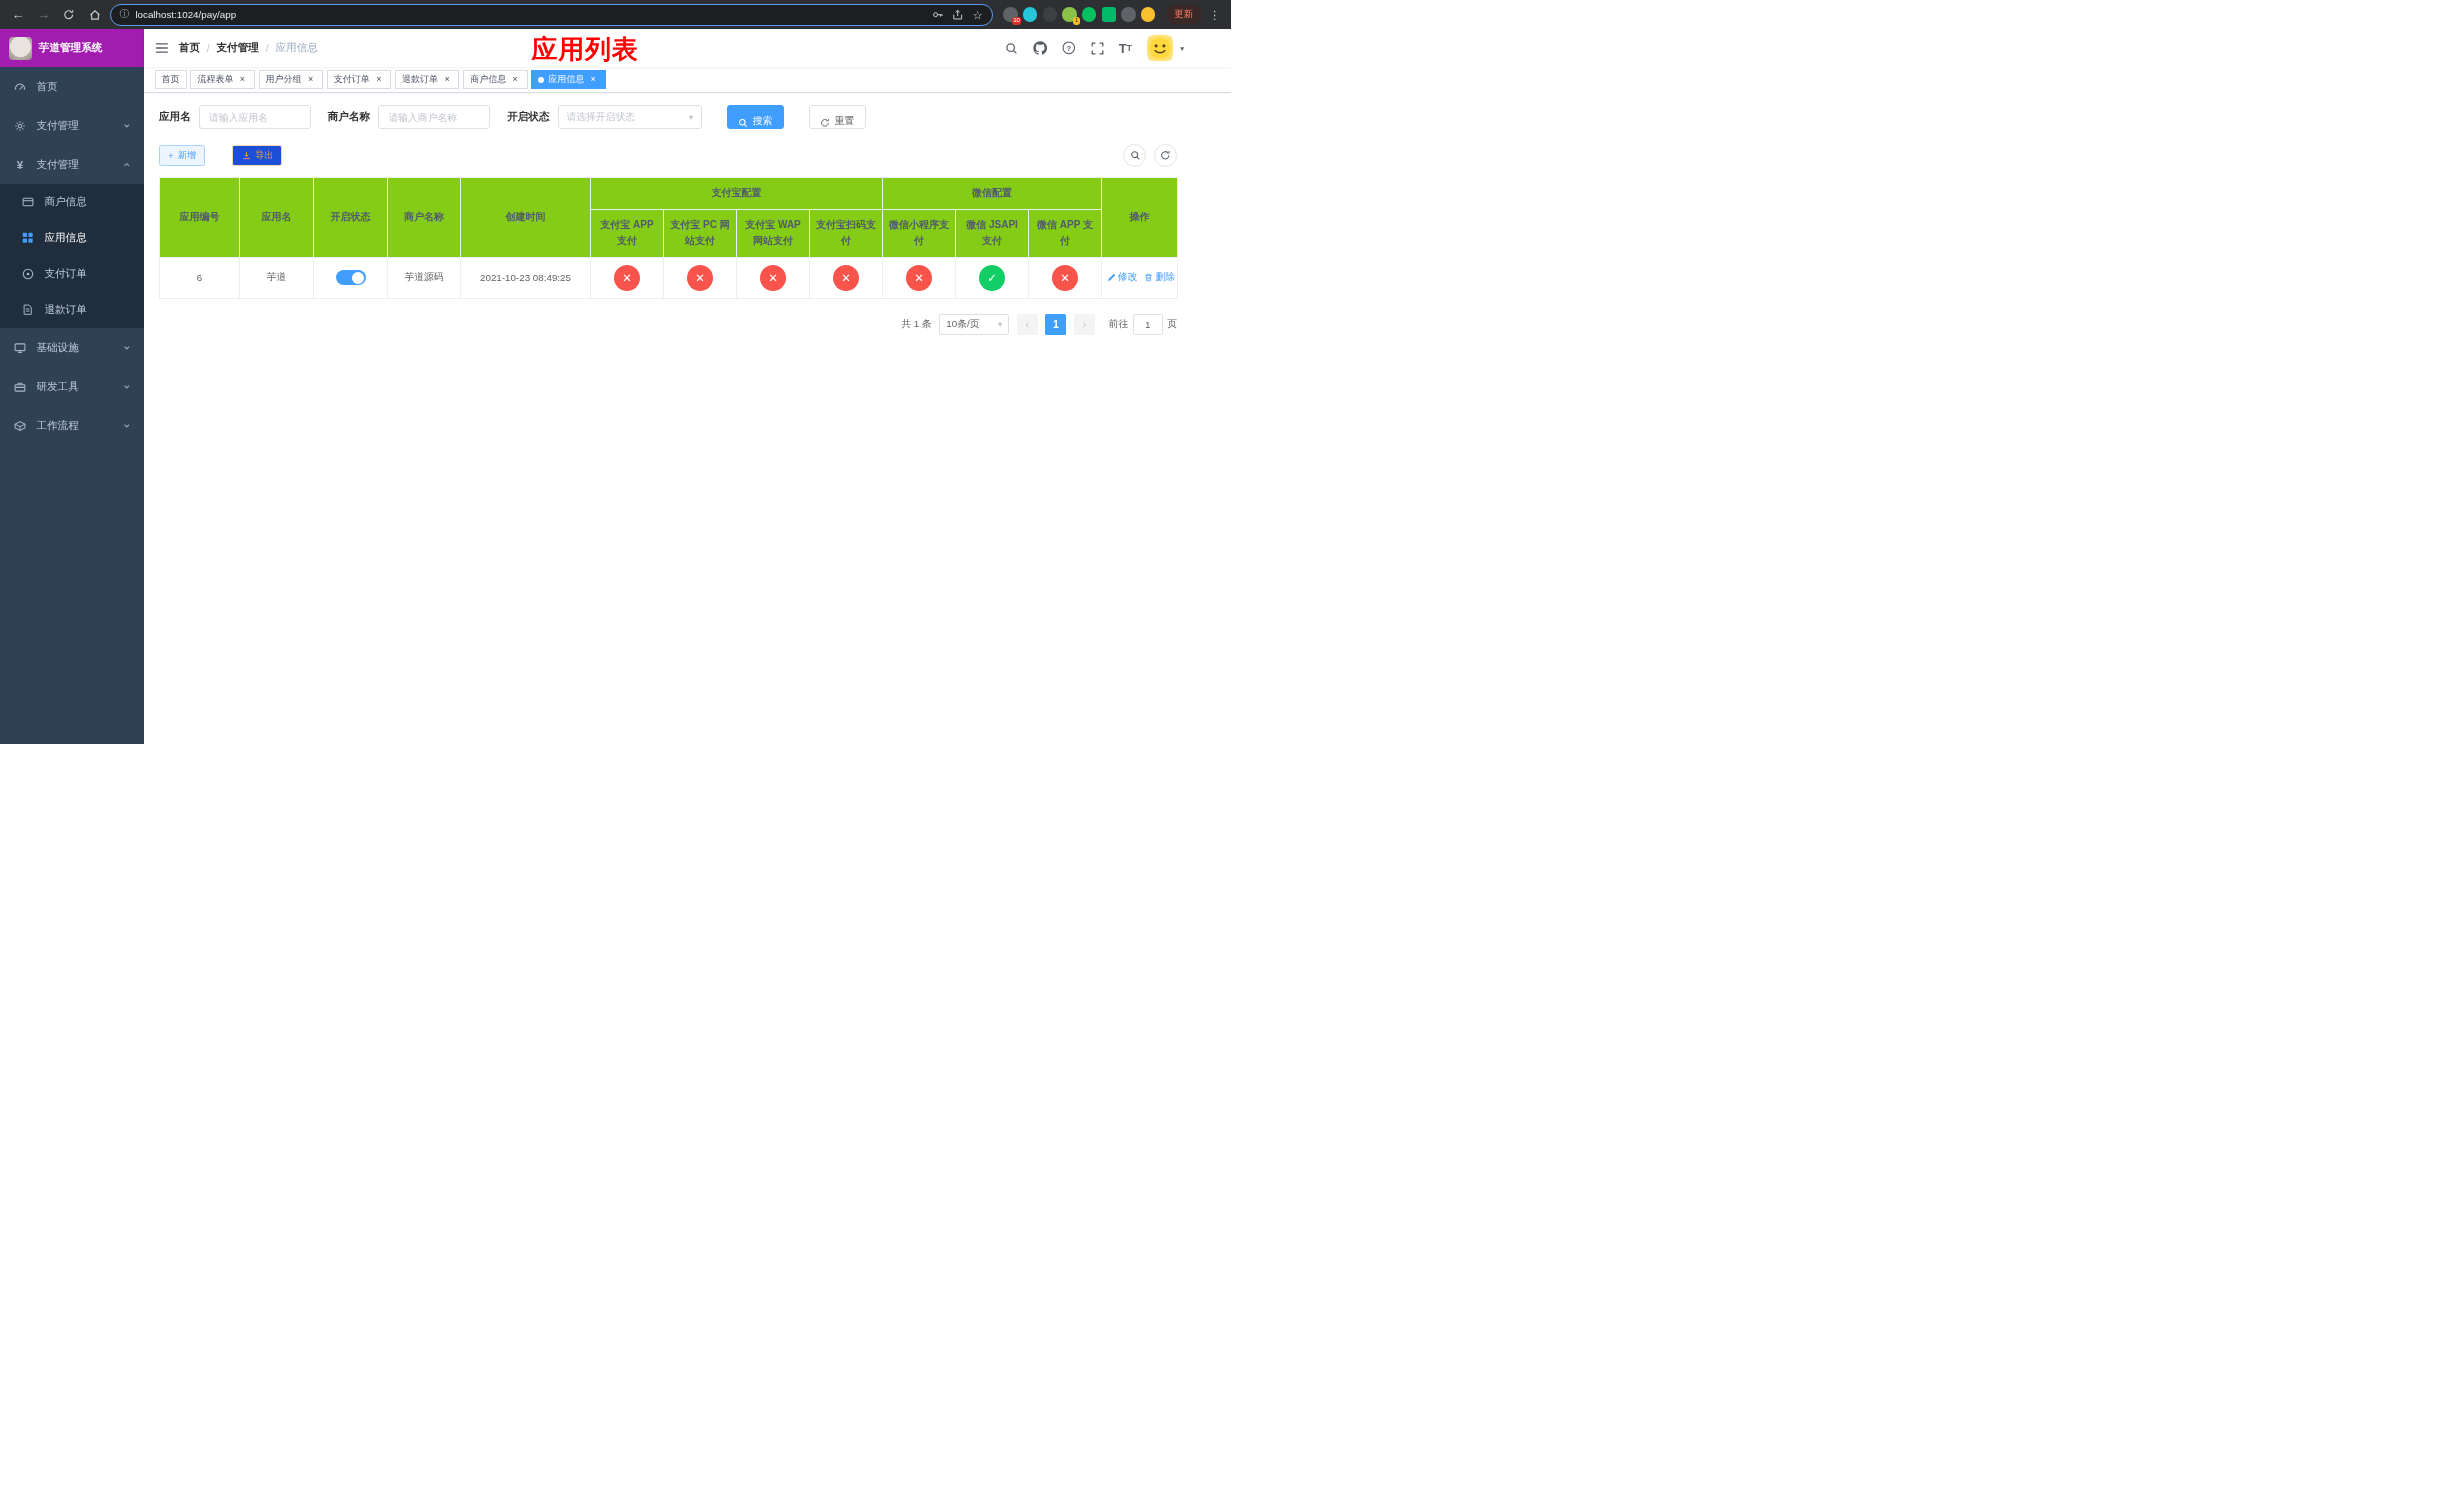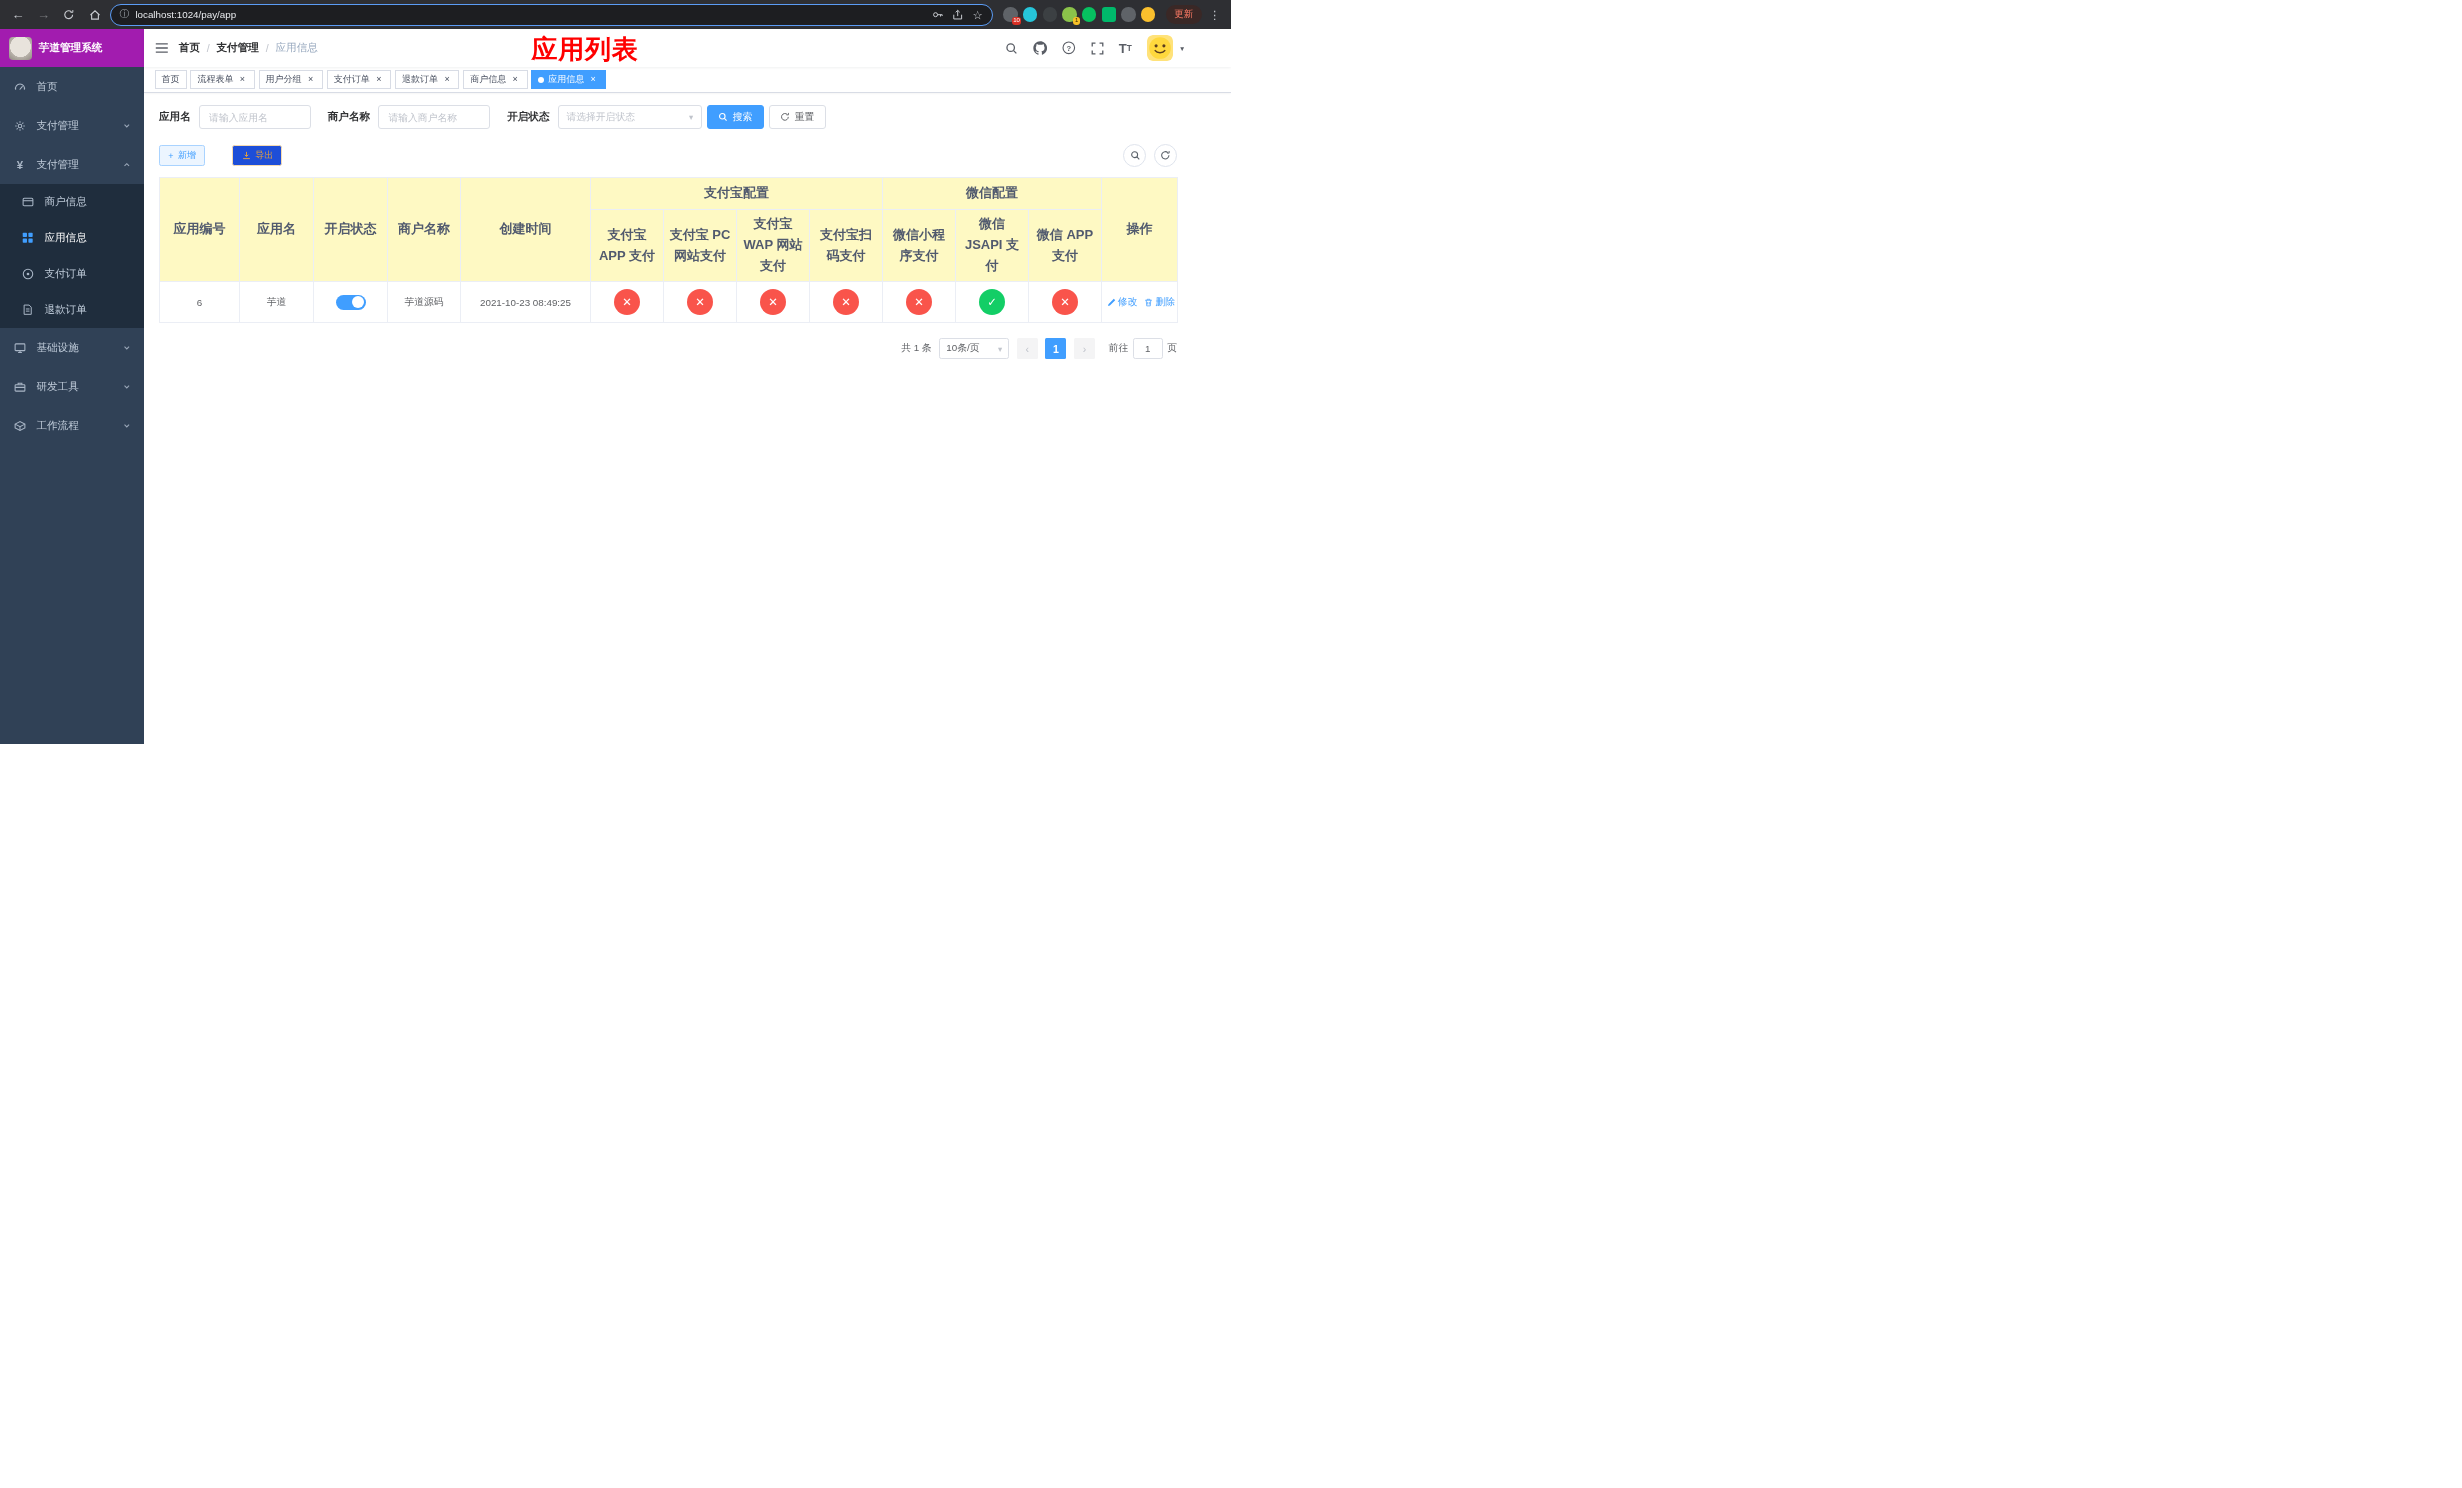--- a/index.html
+++ b/index.html
@@ -73,33 +73,33 @@
   .filter-row{display:flex;align-items:center;margin-bottom:15px;margin-top:1.5px;}
   .f-label{font-size:10.6px;font-weight:700;color:#303133;margin-right:8.3px;white-space:nowrap;}
   .f-gap{width:16.7px;}
   .f-input{height:24px;border:0.8px solid #dcdfe6;border-radius:3px;padding:0 9px;font-size:9.8px;color:#606266;background:#fff;width:112px;font-family:inherit;outline:none;}
   .f-input::placeholder{color:#c0c4cc;}
   .f-select{width:144px;height:24px;border:0.8px solid #dcdfe6;border-radius:3px;padding:0 7.6px;display:flex;align-items:center;justify-content:space-between;cursor:pointer;background:#fff;}
   .f-select .ph{color:#c0c4cc;font-size:9.8px;}
   .caret{color:#c0c4cc;font-size:8.3px;}
   .btn{height:24px;border-radius:3px;padding:0 10.6px;font-size:9.8px;display:inline-flex;align-items:center;gap:4.5px;border:0.8px solid #dcdfe6;background:#fff;color:#606266;cursor:pointer;white-space:nowrap;font-family:inherit;}
   .btn-primary{background:var(--primary);border-color:var(--primary);color:#fff;}
-  .ml10{margin-left:5px;} .ml8{margin-left:6px;}
+  .ml10{margin-left:25px;align-items:flex-end;} .ml8{margin-left:6px;}
 
   .toolbar{display:flex;align-items:center;margin-bottom:9.8px;}
   .btn-mini{height:21px;padding:0 8.3px;font-size:9px;border-radius:2.3px;}
   .btn-plain-primary{background:#ecf5ff;border-color:#a9d3ff;color:var(--primary);}
   .btn-plain-warning{background:#1d4ed8;border-color:#f5dab1;color:var(--warning);margin-left:27px;}
   .toolbar-right{margin-left:auto;display:flex;gap:7.6px;}
   .circle-btn{width:23px;height:23px;border-radius:50%;border:0.8px solid #dfe4ed;background:#fff;display:flex;align-items:center;justify-content:center;color:#5a6169;cursor:pointer;}
 
   
   table{width:100%;border-collapse:collapse;table-layout:fixed;}
   th,td{border:0.8px solid #ebeef5;font-size:9.8px;color:#606266;text-align:center;padding:4.5px 4.5px;overflow:hidden;}
-  th{background:#fef9c3;color:#515a6e;font-weight:700;font-size:13px;line-height:1.6;}
+  th{background:#84cc16;color:#515a6e;font-weight:700;font-size:10px;line-height:1.6;}
   tr.group-row th{height:32px;}
   tr.sub-row th{height:48px;}
   td{height:41px;}
   .st{width:26px;height:26px;border-radius:50%;display:inline-flex;align-items:center;justify-content:center;color:#fff;font-size:11.4px;font-weight:700;}
   .st.fail{background:var(--danger);}
   .st.ok{background:var(--success);}
   .switch{width:30px;height:15px;border-radius:7.6px;background:#dcdfe6;display:inline-block;position:relative;cursor:pointer;vertical-align:middle;}
   .switch::after{content:"";position:absolute;width:12px;height:12px;border-radius:50%;background:#fff;top:1.5px;left:1.5px;transition:left .2s;}
   .switch.on{background:var(--primary);}
   .switch.on::after{left:16.7px;}

